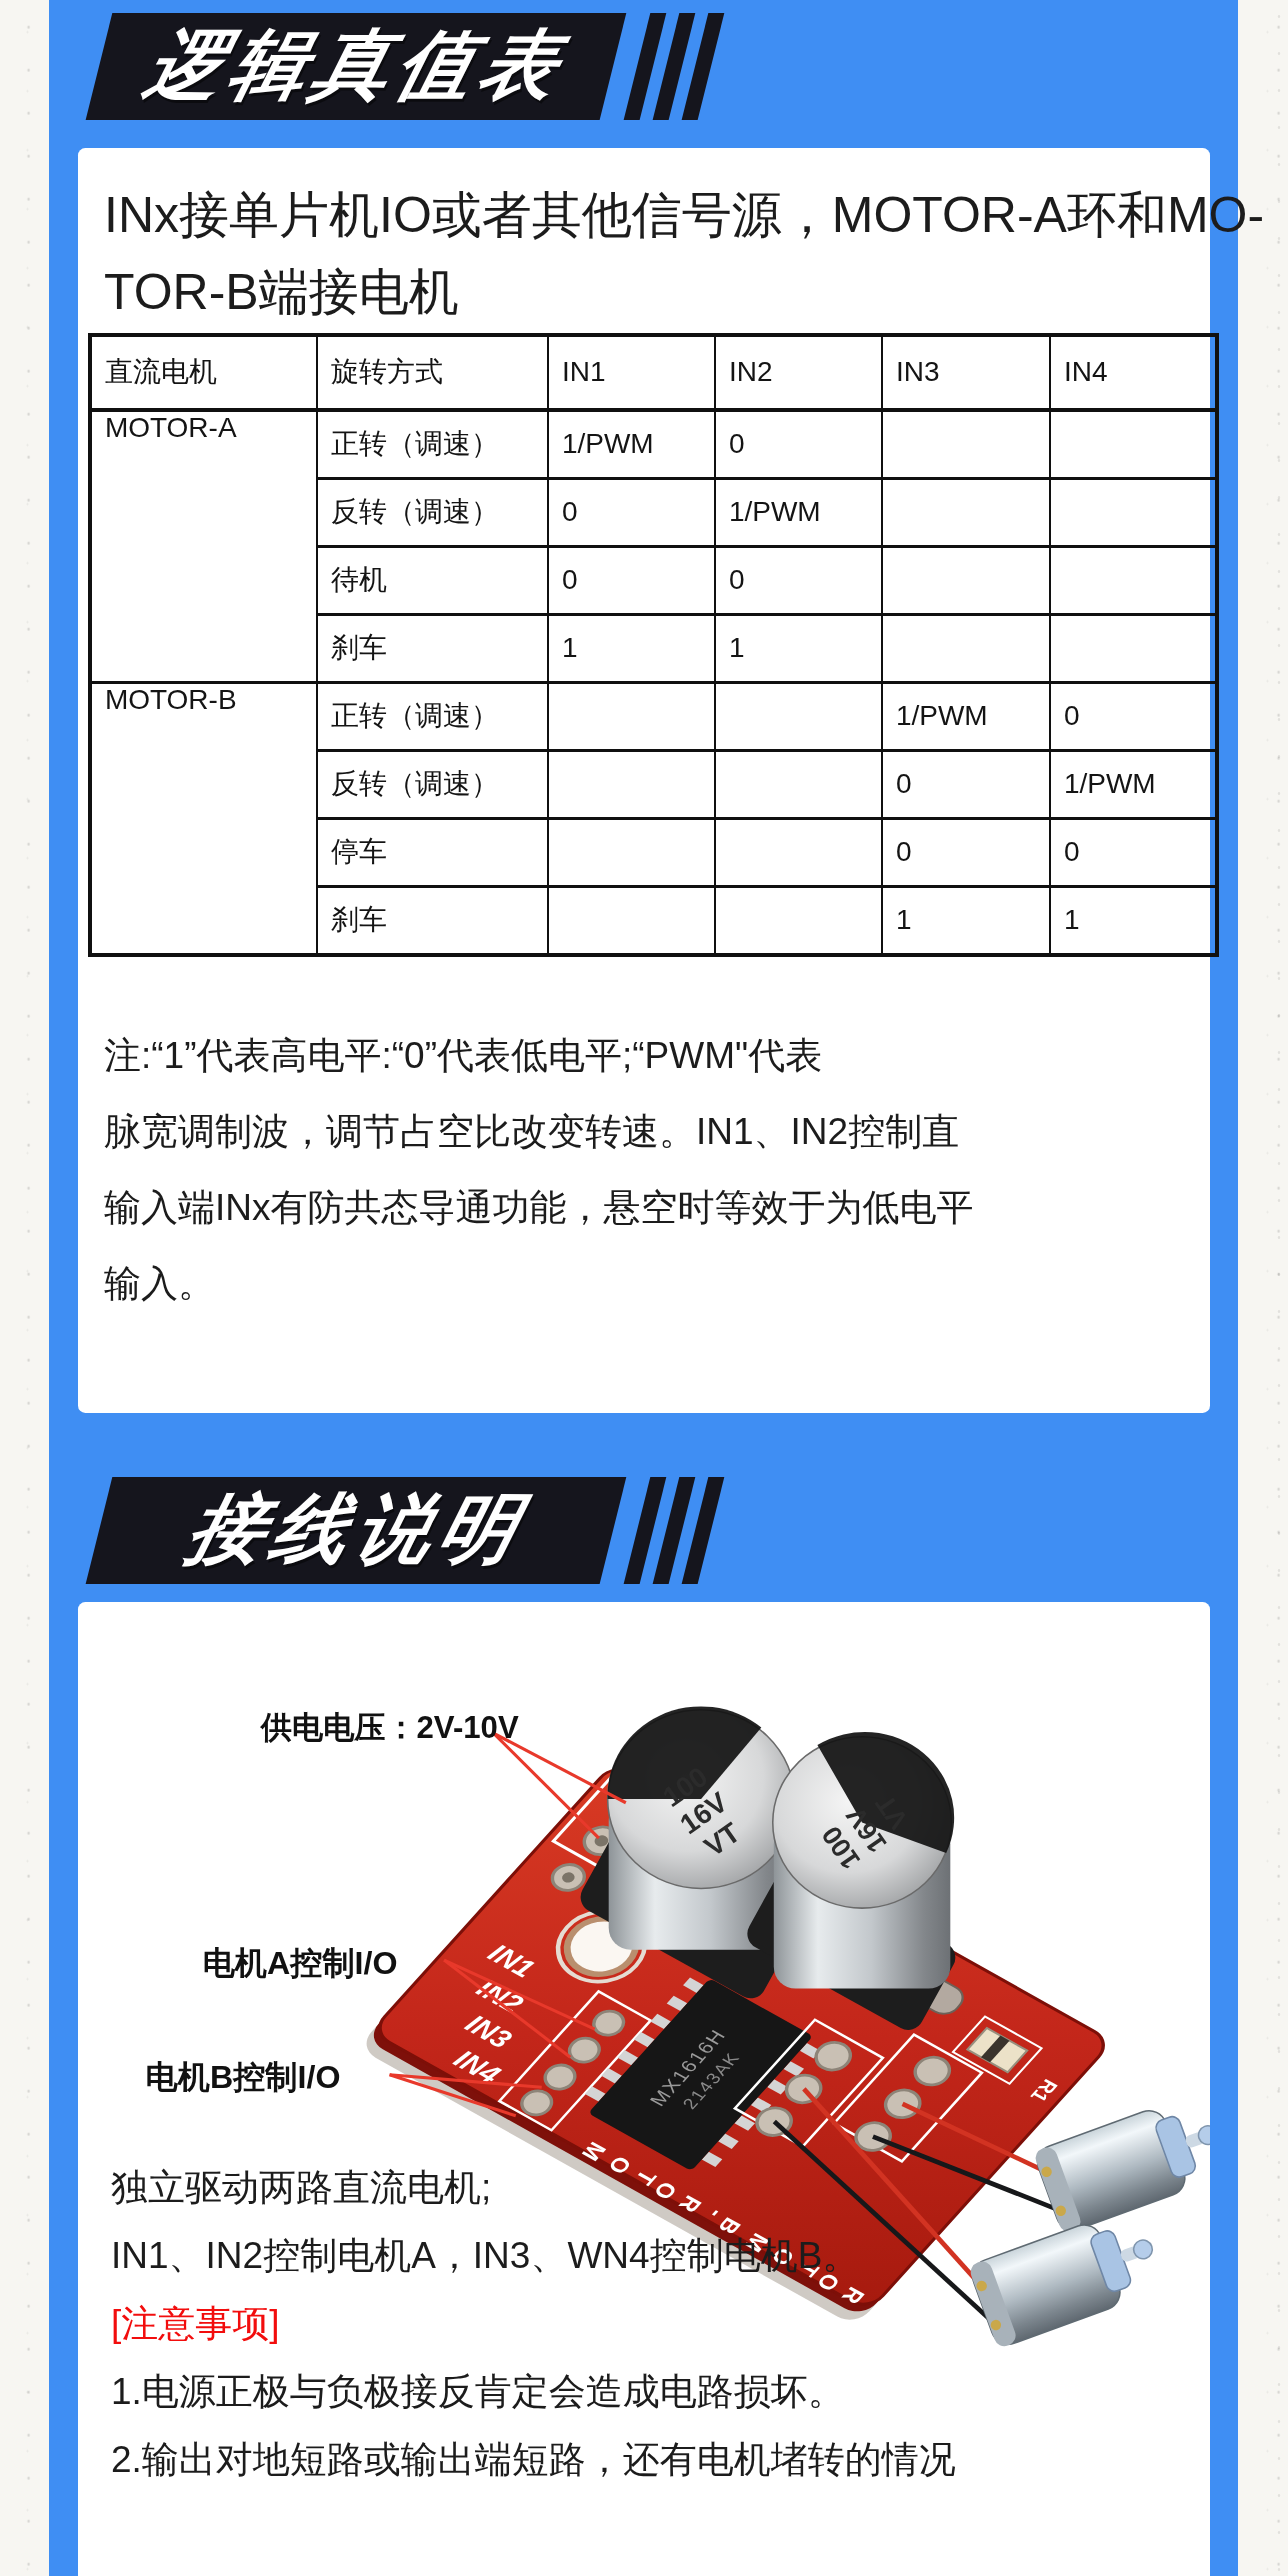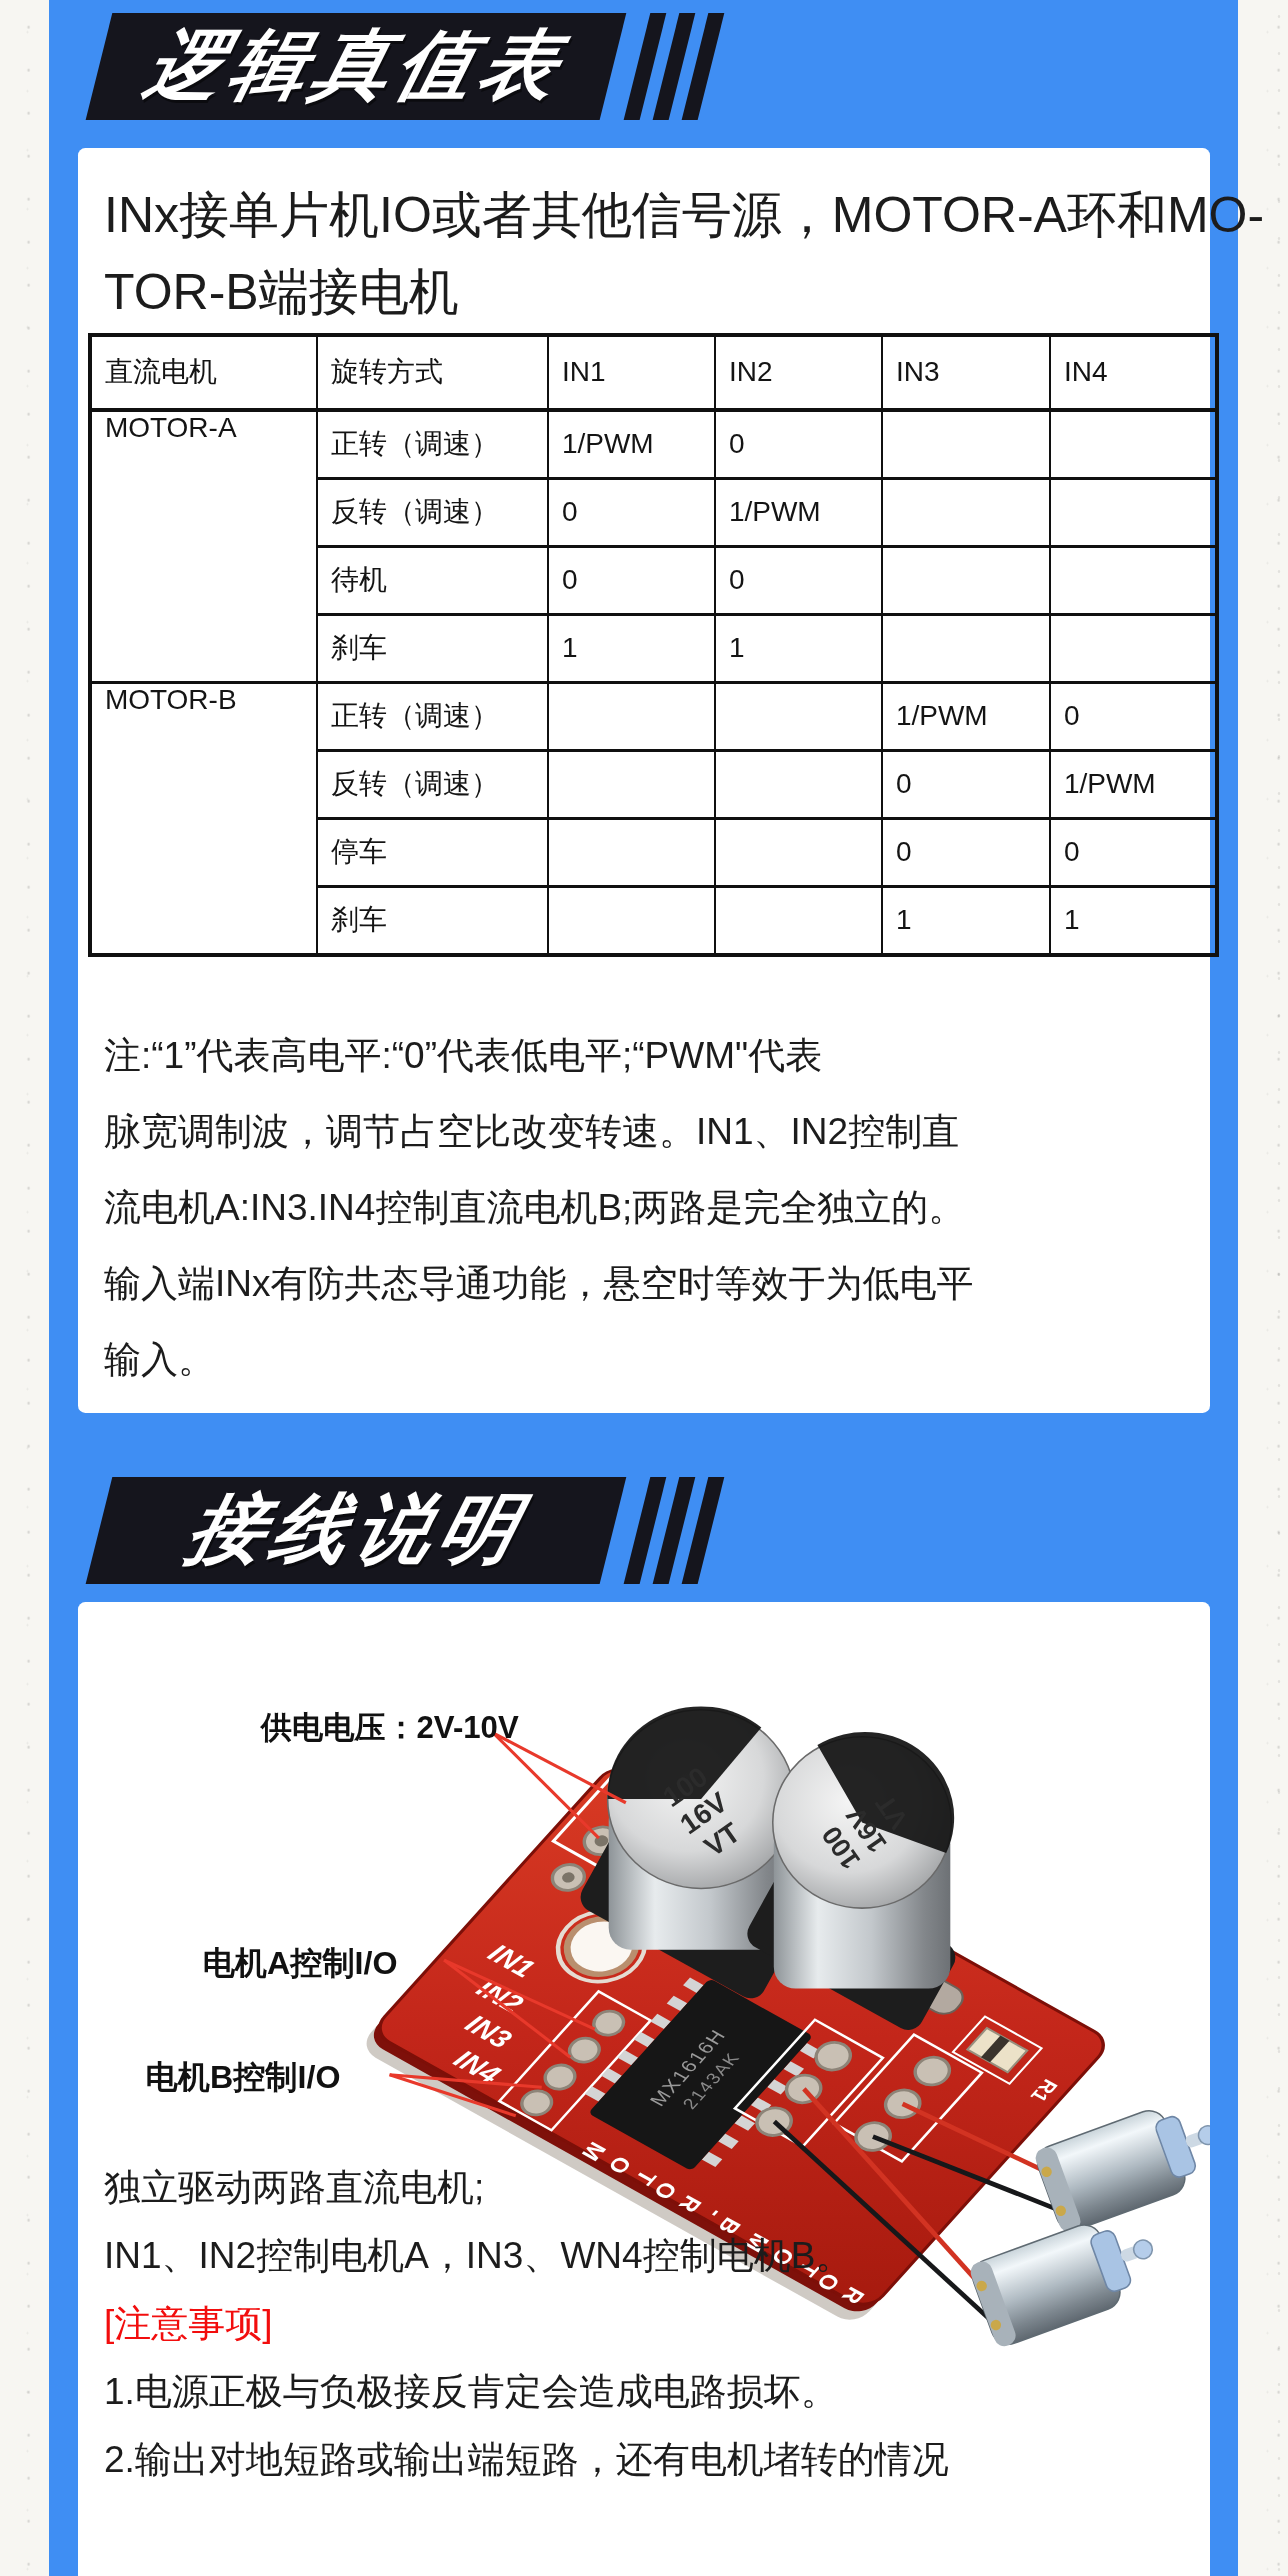--- a/index.html
+++ b/index.html
@@ -55,21 +55,21 @@
   table.truth th{height:71px;font-weight:normal;}
   table.truth td{height:65px;}
   td.motor-cell{vertical-align:top;padding-top:13.5px;}
 
   .note{margin:61px 25px 0 26px;font-size:37px;line-height:76px;color:#1c1c1c;}
   .note div{white-space:nowrap;}
 
   
   .photo-svg{position:absolute;left:0;top:18px;}
   .desc-block{position:absolute;left:26px;top:552px;font-size:37px;line-height:68px;color:#1c1c1c;z-index:5;}
-  .desc-block div{white-space:nowrap;}
+  .desc-block div{white-space:nowrap;margin-left:7px;}
   .notice-title{color:#F20D0D;}
 </style>
 </head>
 <body>
 
 <div id="page">
   <div class="blue-col"></div>
 
   <div class="banner" id="banner1">
     <div class="banner-box">
@@ -165,21 +165,20 @@
           <td></td>
           <td>1</td>
           <td>1</td>
         </tr>
       </tbody>
     </table>
 
     <div class="note">
       <div>注:“1”代表高电平:“0”代表低电平;“PWM"代表</div>
       <div>脉宽调制波，调节占空比改变转速。IN1、IN2控制直</div>
-      <div>流电机A:IN3.IN4控制直流电机B;两路是完全独立的。</div>
       <div>输入端INx有防共态导通功能，悬空时等效于为低电平</div>
       <div>输入。</div>
     </div>
   </div>
 
   <div class="banner" id="banner2">
     <div class="banner-box">
       <span class="banner-title">接线说明</span>
     </div>
     <div class="banner-stripes">

